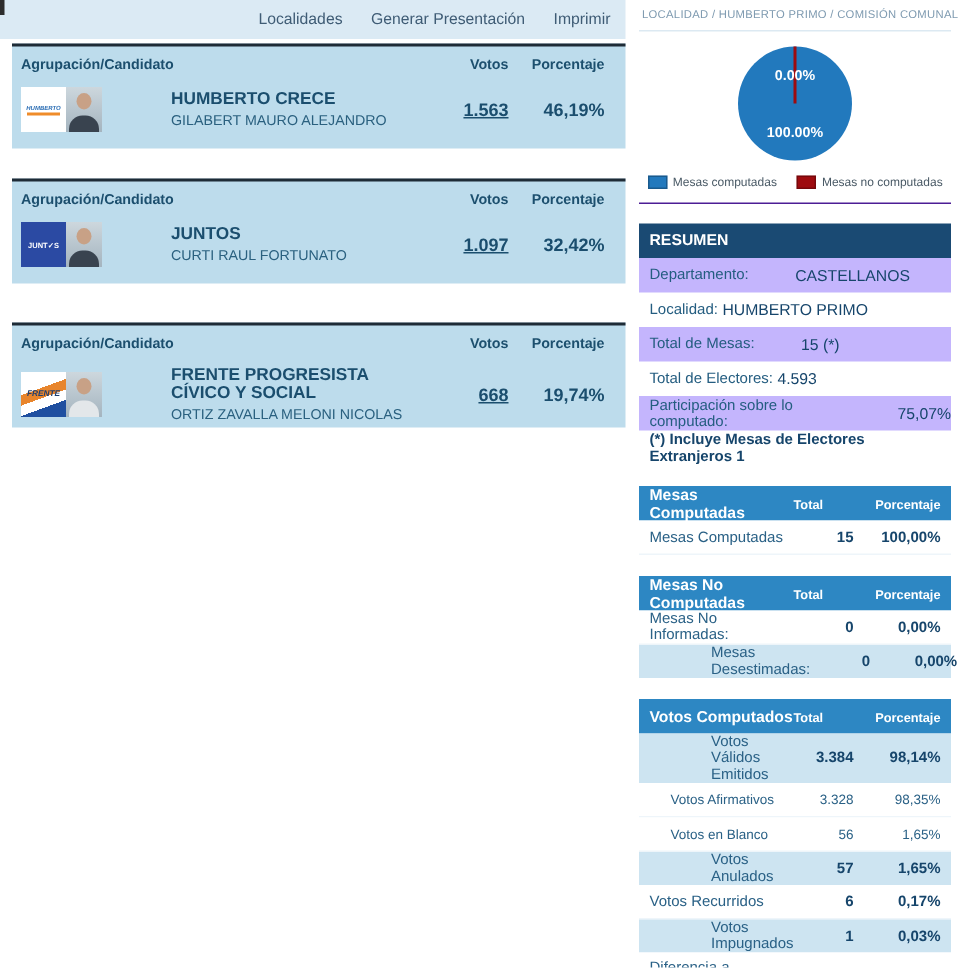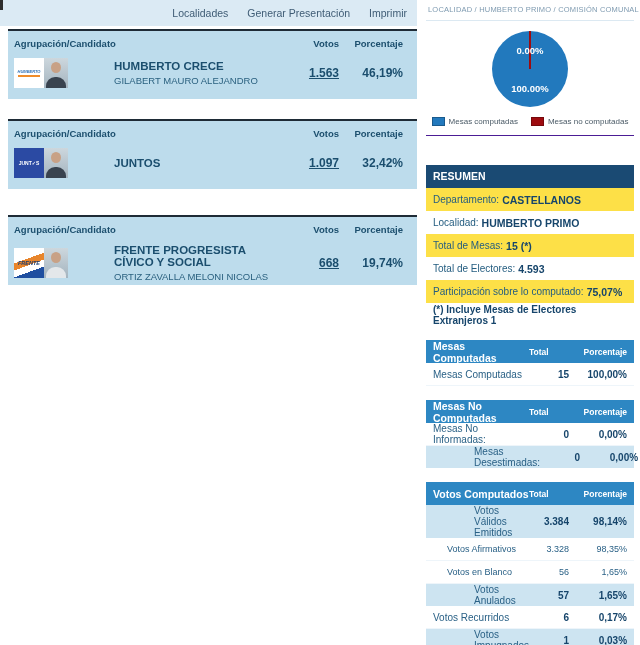--- a/index.html
+++ b/index.html
@@ -50,24 +50,24 @@
   .pie-zero-line{position:absolute;left:50%;top:0;width:2px;height:38px;background:#9e0b0f;transform:translateX(-50%);}
   .pie-lbl{position:absolute;width:100%;text-align:center;color:#fff;font-weight:bold;font-size:9.5px;}
   .pie-lbl.zero{top:14px;}
   .pie-lbl.hundred{top:52px;}
   .legend{display:flex;justify-content:center;align-items:center;gap:13px;font-size:8px;color:#4a5a66;}
   .legend .item{display:flex;align-items:center;gap:4px;}
   .swatch{width:13px;height:9px;display:inline-block;border:1px solid rgba(0,0,0,.25);box-sizing:border-box;}
   .swatch.blue{background:#2279bd;}
   .swatch.red{background:#9e0b0f;}
 
-  .panel-header{background:#1a4a73;color:#fff;font-weight:bold;font-size:10.5px;height:23px;line-height:23px;padding-left:7px;margin-top:29px;}
+  .panel-header{background:#1a4a73;color:#fff;font-weight:bold;font-size:10.5px;height:23px;line-height:23px;padding-left:7px;margin-top:13px;}
   .res-row{height:23px;display:flex;align-items:center;padding-left:7px;font-size:10px;color:#245d80;}
-  .res-row .val{color:#16456b;font-weight:bold;margin-left:3px;font-size:10.5px;}
-  .res-row.shaded{background:#fde047;}
+  .res-row .val{color:#16456b;font-weight:normal;margin-left:3px;font-size:10.5px;}
+  .res-row.shaded{background:#c4b5fd;gap:28px;}
   .res-row.foot{font-weight:bold;color:#16456b;}
 
   .rt-head{background:#2d87c3;height:23px;display:flex;align-items:center;padding:0 7px;color:#fff;margin-top:14px;}
   .rt-title{flex:1;font-weight:bold;font-size:10.5px;}
   .rt-col{font-weight:bold;font-size:8.5px;}
   .rt-col.tot{width:40px;}
   .rt-col.pc{width:58px;text-align:right;}
   .rt-row{display:flex;align-items:center;min-height:22px;padding:0 7px;font-size:10px;color:#2a6186;border-bottom:1px solid #eef5fa;background:#fff;}
   .rt-row .lbl{flex:1;}
   .rt-row .tot{width:40px;text-align:right;font-weight:bold;color:#16456b;flex:none;}
@@ -119,20 +119,21 @@
         <span class="ch-votes">Votos</span>
         <span class="ch-pct">Porcentaje</span>
       </div>
       <div class="card-row">
         <span class="logo logo-2">
             <span class="logo-txt">JUNT✓S</span>
           </span>
         <span class="photo"></span>
         <div class="names">
           <div class="party">JUNTOS</div>
+          <div class="cand">CURTI RAUL FORTUNATO</div>
         </div>
         <span class="votes">1.097</span>
         <span class="pct">32,42%</span>
       </div>
     </div>
 
     <div class="card">
       <div class="card-head">
         <span class="ch-group">Agrupación/Candidato</span>
         <span class="ch-votes">Votos</span>

